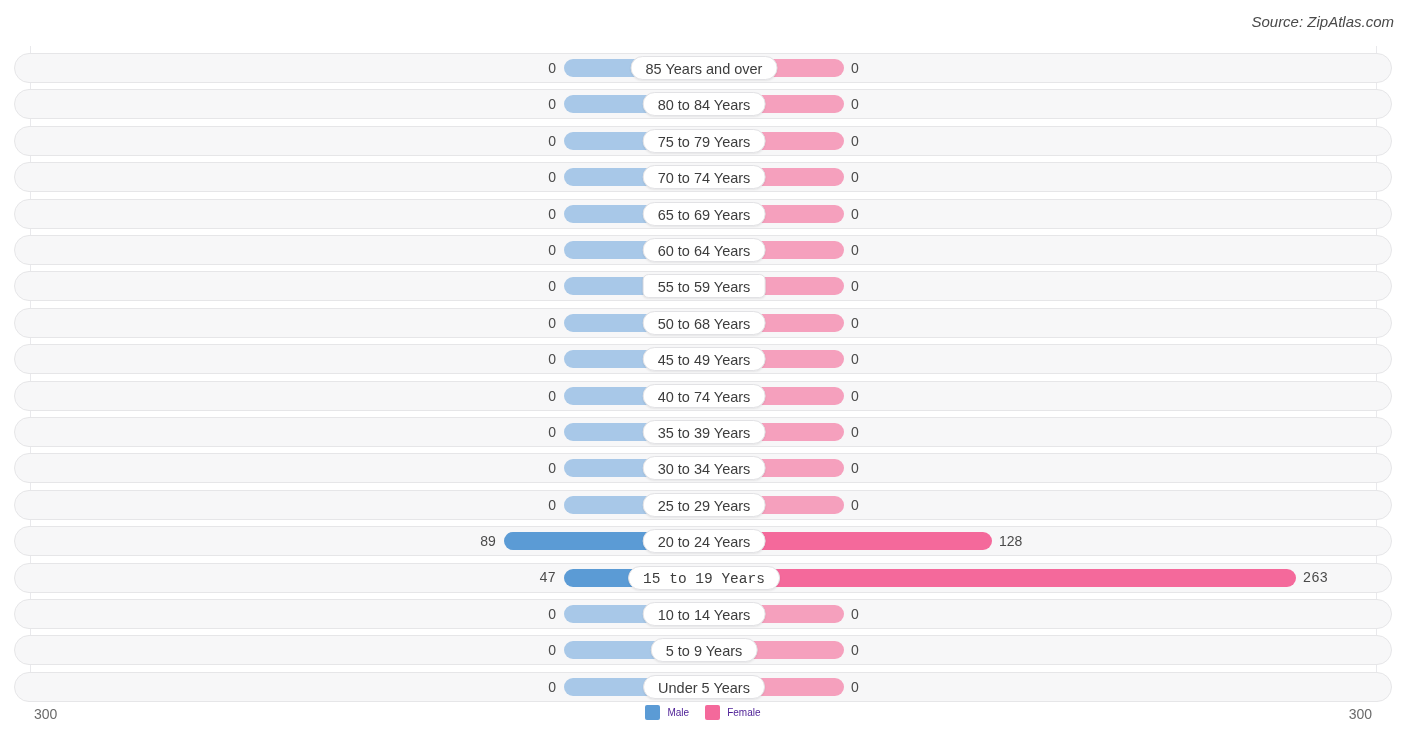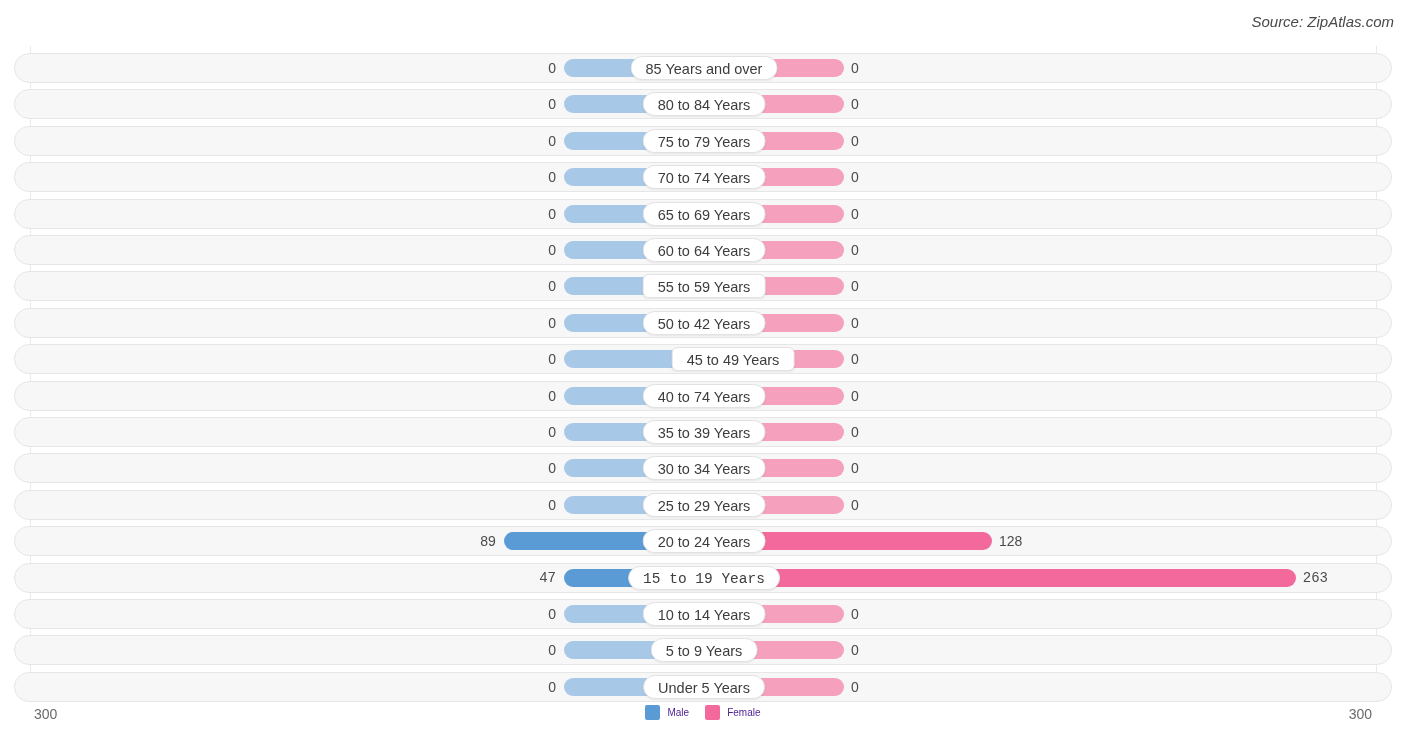--- a/index.html
+++ b/index.html
@@ -152,30 +152,30 @@
           <div class="val val-female" style="left: 836px;">0</div>
           <div class="pill" style="left: 689px; border-radius: 6px;">55 to 59 Years</div>
         </div>
       </div>
       <div class="row" style="top: 261.8px;">
         <div class="rowinner">
           <div class="bar bar-male" style="left: 549px; width: 140px; background: rgb(168, 200, 232);"></div>
           <div class="bar bar-female" style="left: 689px; width: 140px; background: rgb(245, 160, 189);"></div>
           <div class="val val-male" style="right: 835px;">0</div>
           <div class="val val-female" style="left: 836px;">0</div>
-          <div class="pill" style="left: 689px;">50 to 42 Years</div>
+          <div class="pill" style="left: 689px;">50 to 68 Years</div>
         </div>
       </div>
       <div class="row" style="top: 298.2px;">
         <div class="rowinner">
           <div class="bar bar-male" style="left: 549px; width: 140px; background: rgb(168, 200, 232);"></div>
           <div class="bar bar-female" style="left: 689px; width: 140px; background: rgb(245, 160, 189);"></div>
           <div class="val val-male" style="right: 835px;">0</div>
           <div class="val val-female" style="left: 836px;">0</div>
-          <div class="pill" style="left: 718px; border-radius: 6px;">45 to 49 Years</div>
+          <div class="pill" style="left: 689px;">45 to 49 Years</div>
         </div>
       </div>
       <div class="row" style="top: 334.6px;">
         <div class="rowinner">
           <div class="bar bar-male" style="left: 549px; width: 140px; background: rgb(168, 200, 232);"></div>
           <div class="bar bar-female" style="left: 689px; width: 140px; background: rgb(245, 160, 189);"></div>
           <div class="val val-male" style="right: 835px;">0</div>
           <div class="val val-female" style="left: 836px;">0</div>
           <div class="pill" style="left: 689px;">40 to 74 Years</div>
         </div>

